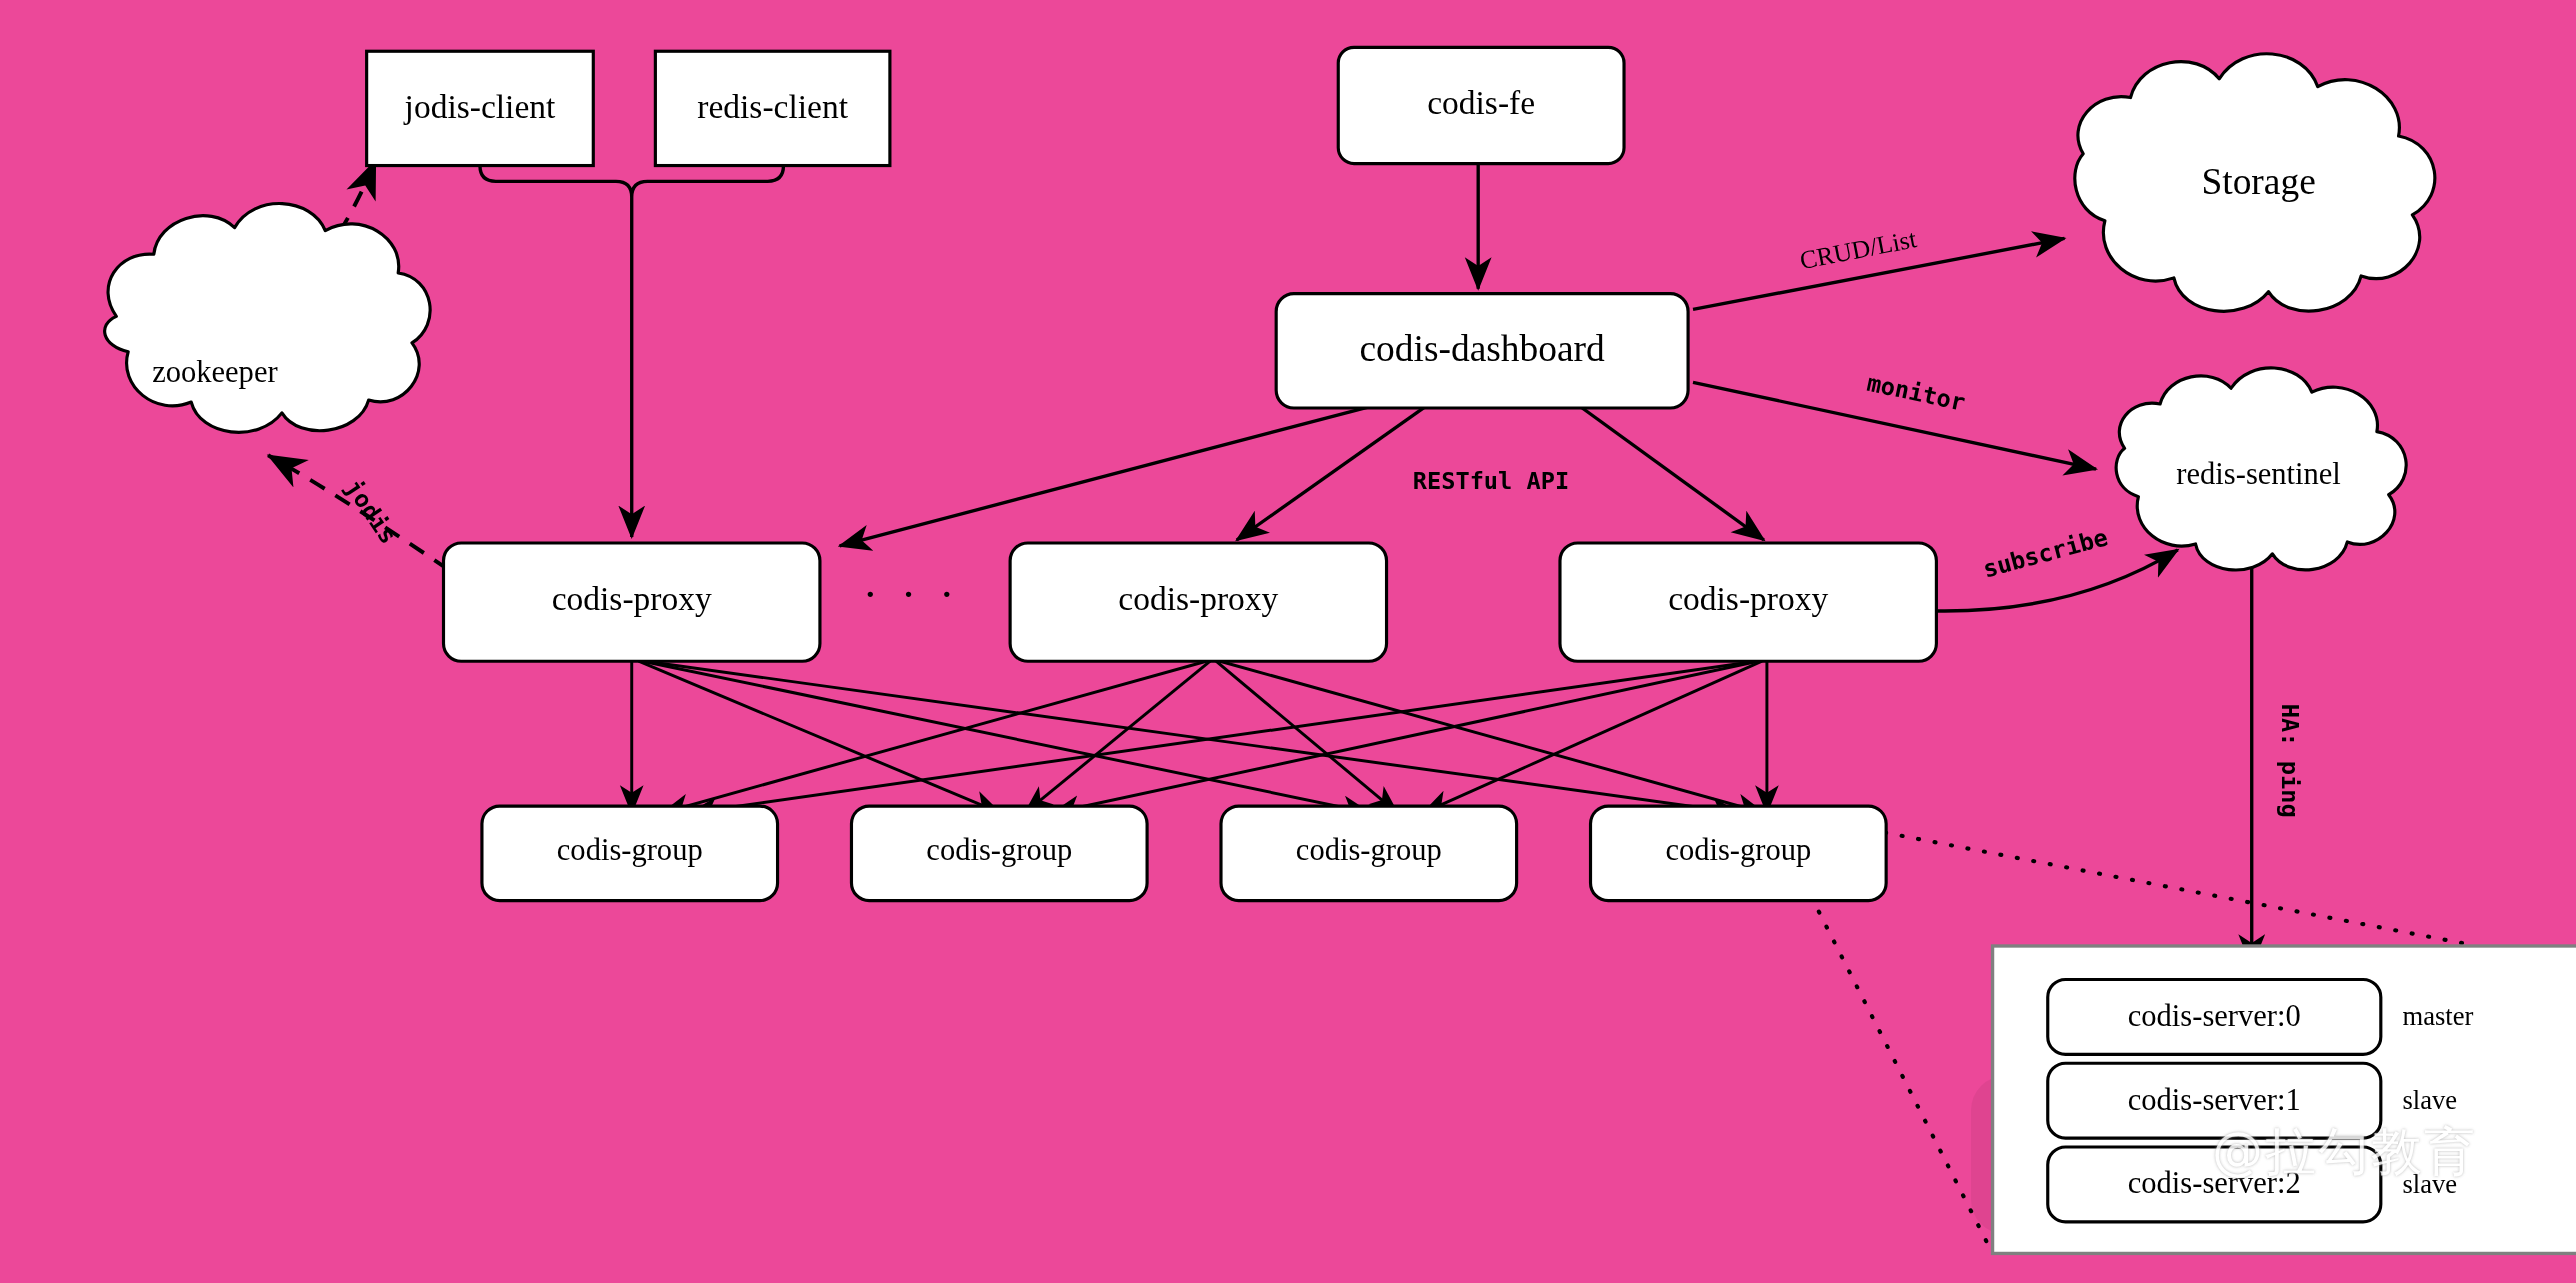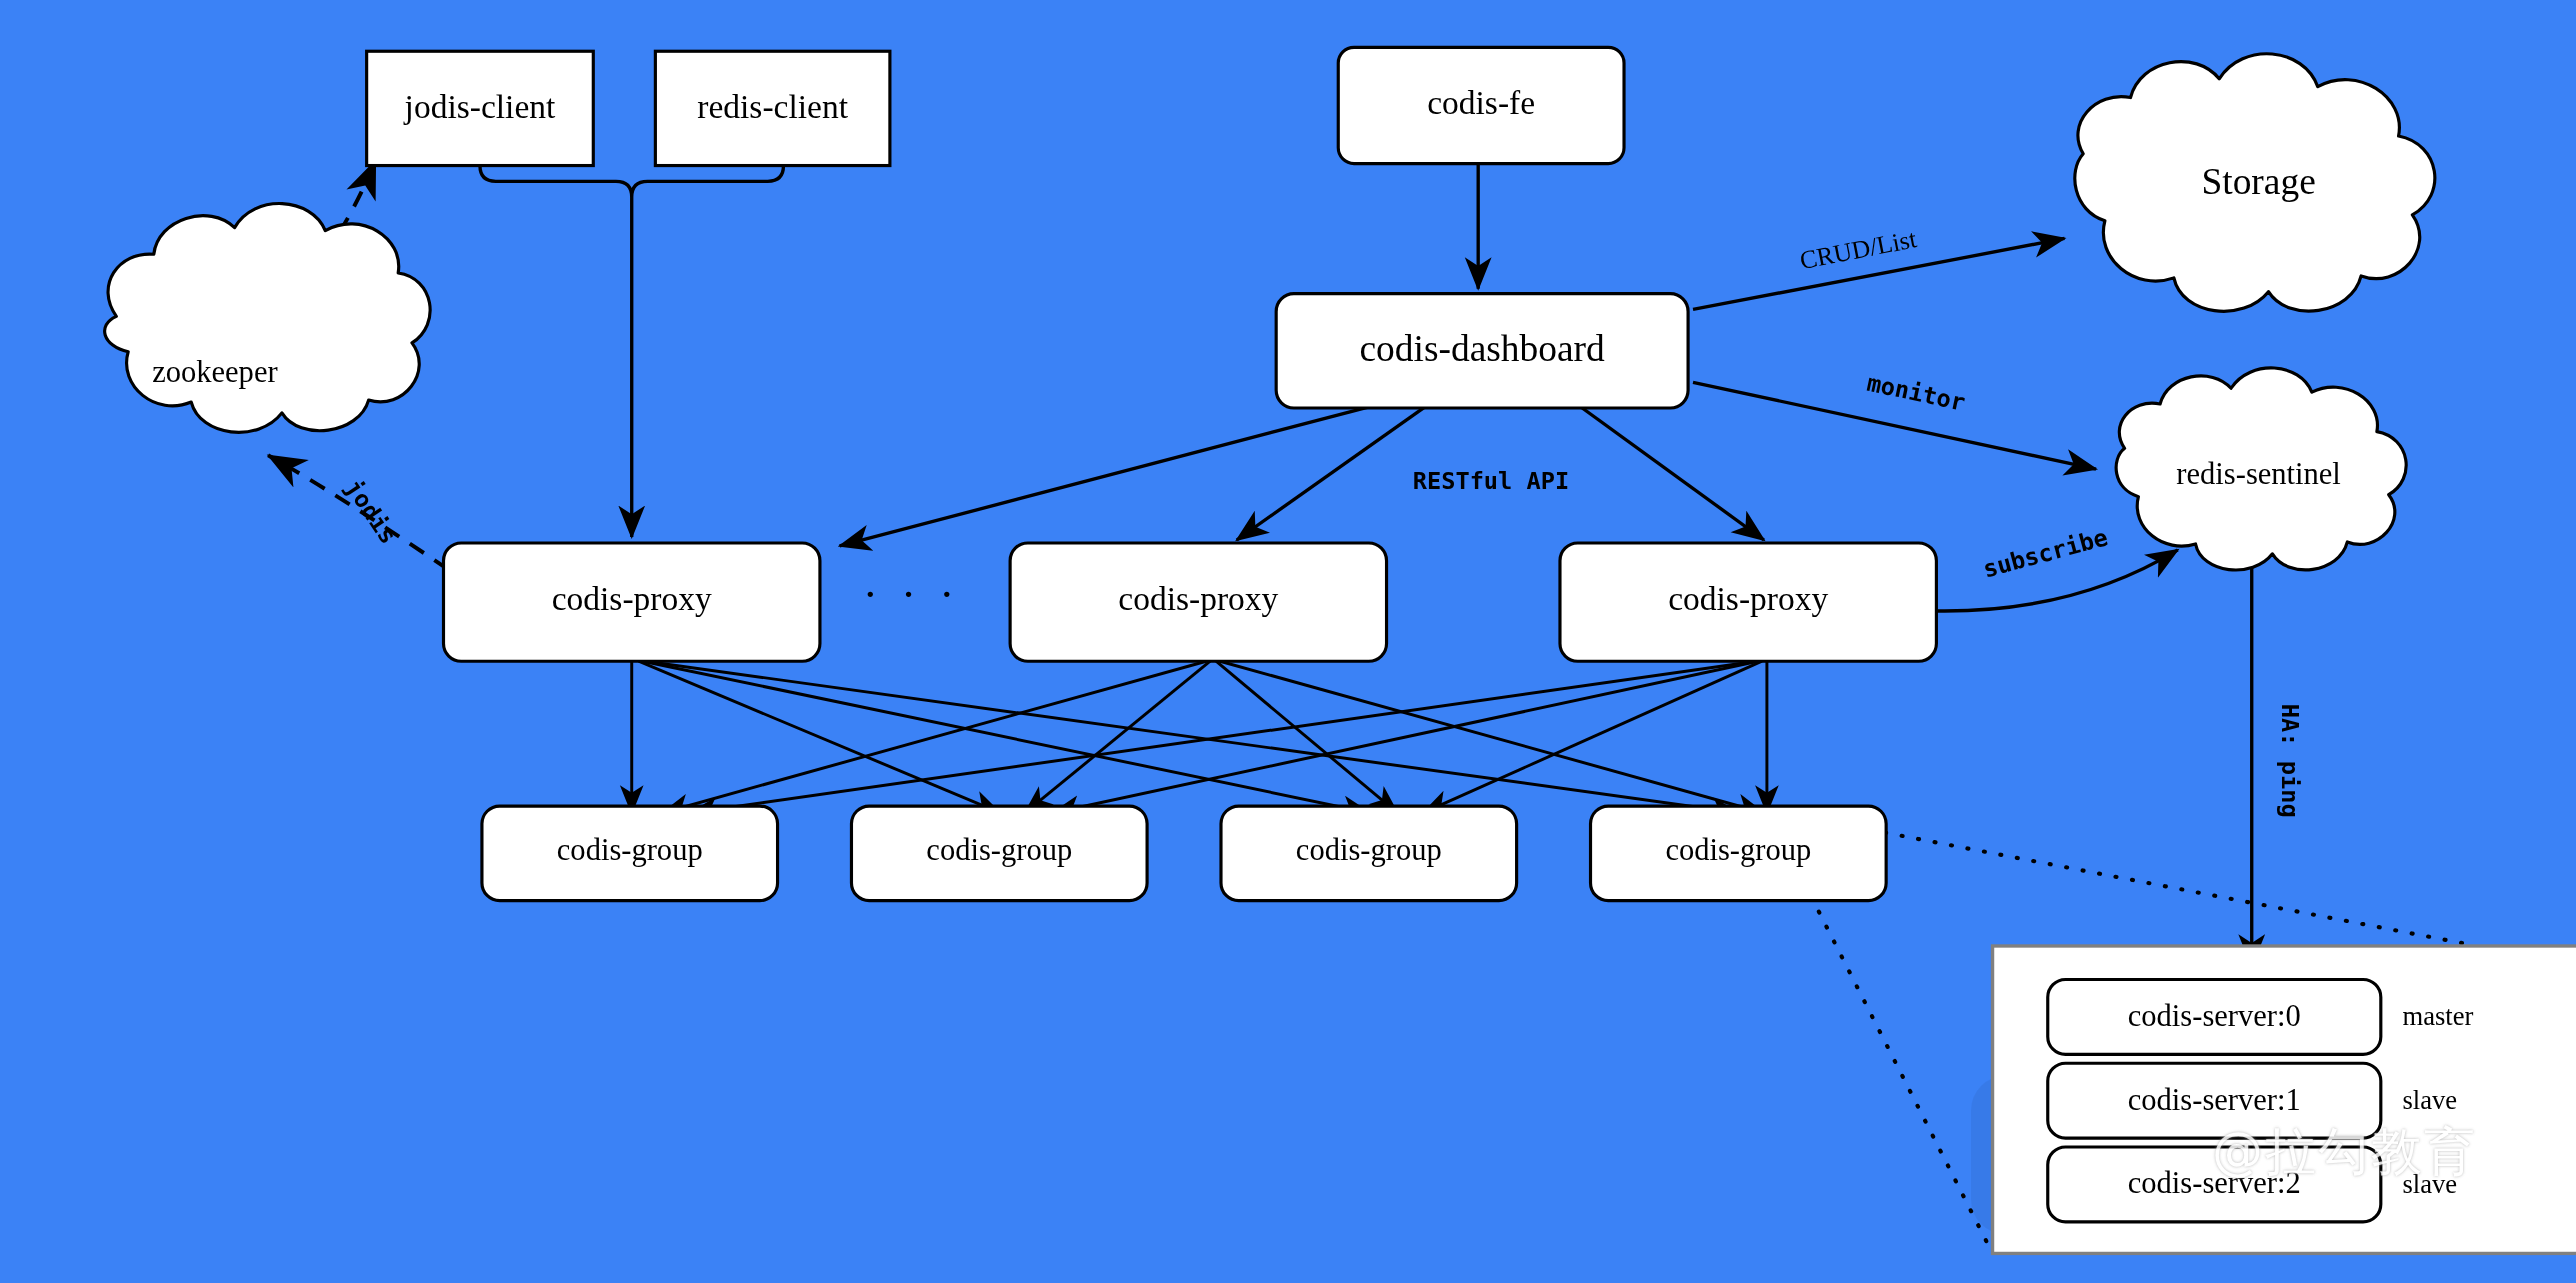--- a/index.html
+++ b/index.html
@@ -4,21 +4,21 @@
 <style>
   html, body {
     margin: 0;
     padding: 0;
     background: #ffffff;
   }
   #stage {
     position: relative;
     width: 2576px;
     height: 1283px;
-    background: #3b82f6;
+    background: #ec4899;
     overflow: hidden;
     font-family: "Liberation Serif", "DejaVu Serif", serif;
     text-align: right;
   }
   svg#diagram {
     position: absolute;
     top: 0; left: 0;
     width: 2576px;
     height: 1283px;
   }

